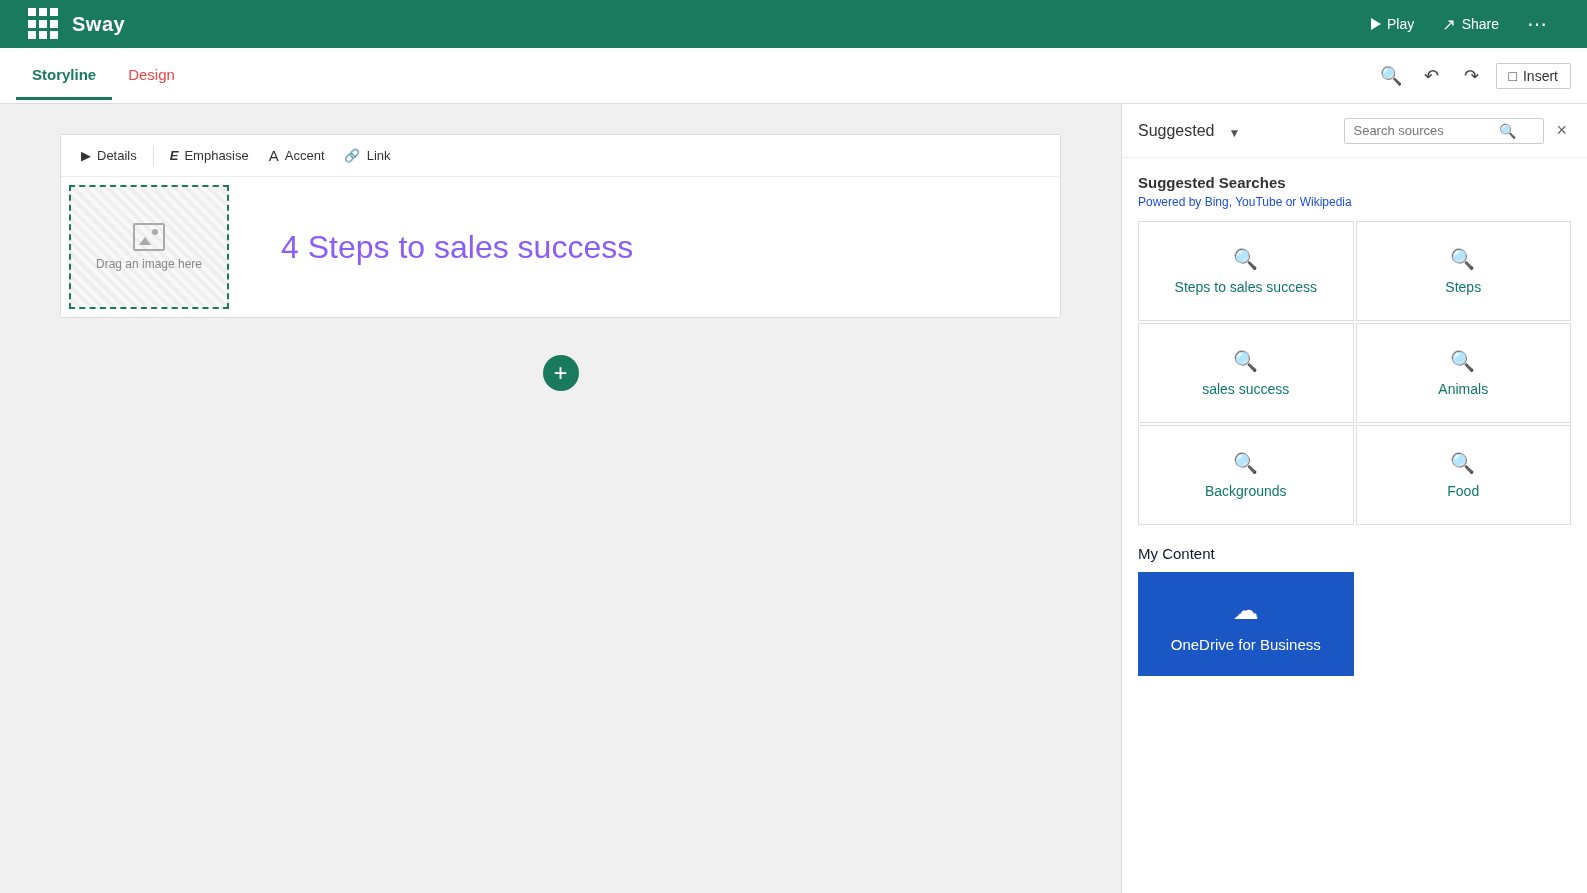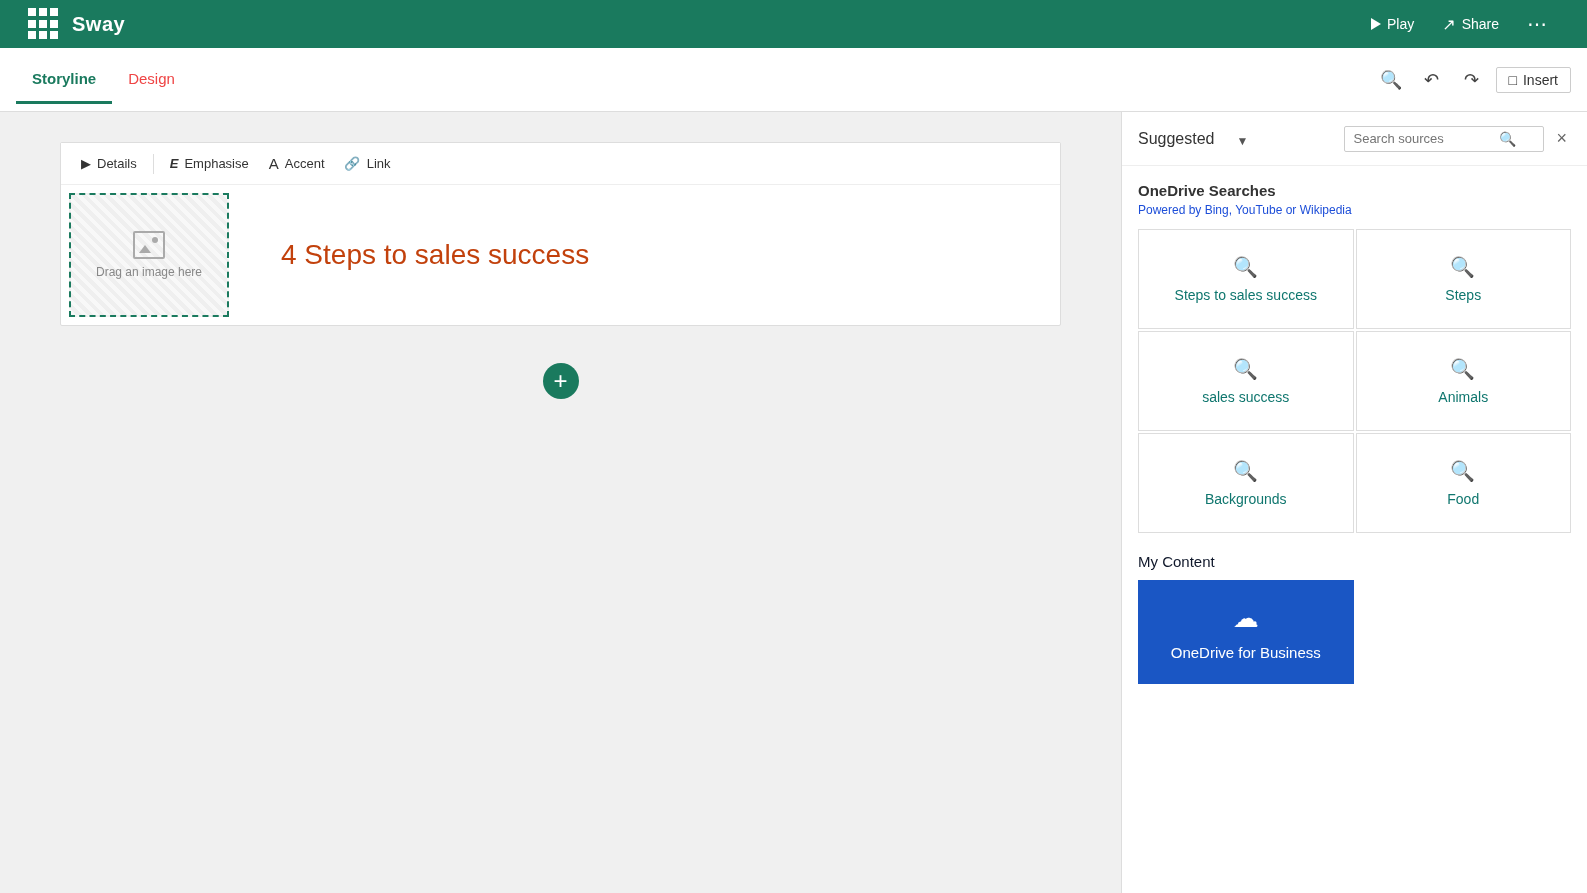--- a/index.html
+++ b/index.html
@@ -43,21 +43,21 @@
       display: inline-block;
     }
     .share-icon { font-size: 16px; }
     .more-icon { font-size: 20px; letter-spacing: 2px; }
 
     
     .navbar {
       display: flex;
       align-items: center;
       background: white;
-      height: 64px;
+      height: 56px;
       border-bottom: 1px solid #ddd;
       padding: 0 16px;
     }
     .nav-tab {
       padding: 0 16px;
       height: 48px;
       display: flex; align-items: center;
       font-size: 15px;
       cursor: pointer;
       border-bottom: 3px solid transparent;
@@ -167,22 +167,22 @@
       width: 6px; height: 6px;
       border-radius: 50%;
       background: #aaa;
     }
     .card-text-area {
       flex: 1;
       padding: 20px 24px;
       display: flex; align-items: center;
     }
     .card-heading {
-      font-size: 28px;
-      color: #c2410c;
+      font-size: 32px;
+      color: #8b5cf6;
       font-weight: 300;
     }
 
     
     .plus-btn-wrapper {
       display: flex; justify-content: center;
       margin-top: -1px;
       position: relative; z-index: 10;
     }
     .plus-btn {
@@ -207,21 +207,21 @@
     }
 
     
     .panel-header {
       display: flex; align-items: center;
       padding: 12px 16px;
       border-bottom: 1px solid #eee;
       gap: 8px;
     }
     .suggested-btn {
-      display: flex; align-items: flex-end; gap: 22px;
+      display: flex; align-items: flex-end; gap: 14px;
       background: transparent; border: none;
       font-size: 16px; font-weight: 500; color: #333;
       cursor: pointer; font-family: inherit;
     }
     .chevron-down {
       font-size: 12px; color: #555;
     }
     .panel-spacer { flex: 1; }
     .search-box {
       display: flex; align-items: center;
@@ -431,21 +431,21 @@
       <div class="search-box">
         <input type="text" placeholder="Search sources" style="">
         <span class="search-icon-sm">🔍</span>
       </div>
       <button class="panel-close-btn">
         <span>×</span>
       </button>
     </div>
 
     <div class="panel-section">
-      <div class="section-title">OneDrive Searches</div>
+      <div class="section-title">Suggested Searches</div>
       <div class="section-subtitle">Powered by Bing, YouTube or Wikipedia</div>
 
       <div class="suggestions-grid">
 
         <div class="suggestion-tile">
           <span class="suggestion-search-icon">🔍</span>
           <span class="suggestion-label">Steps to sales success</span>
         </div>
 
         <div class="suggestion-tile">

